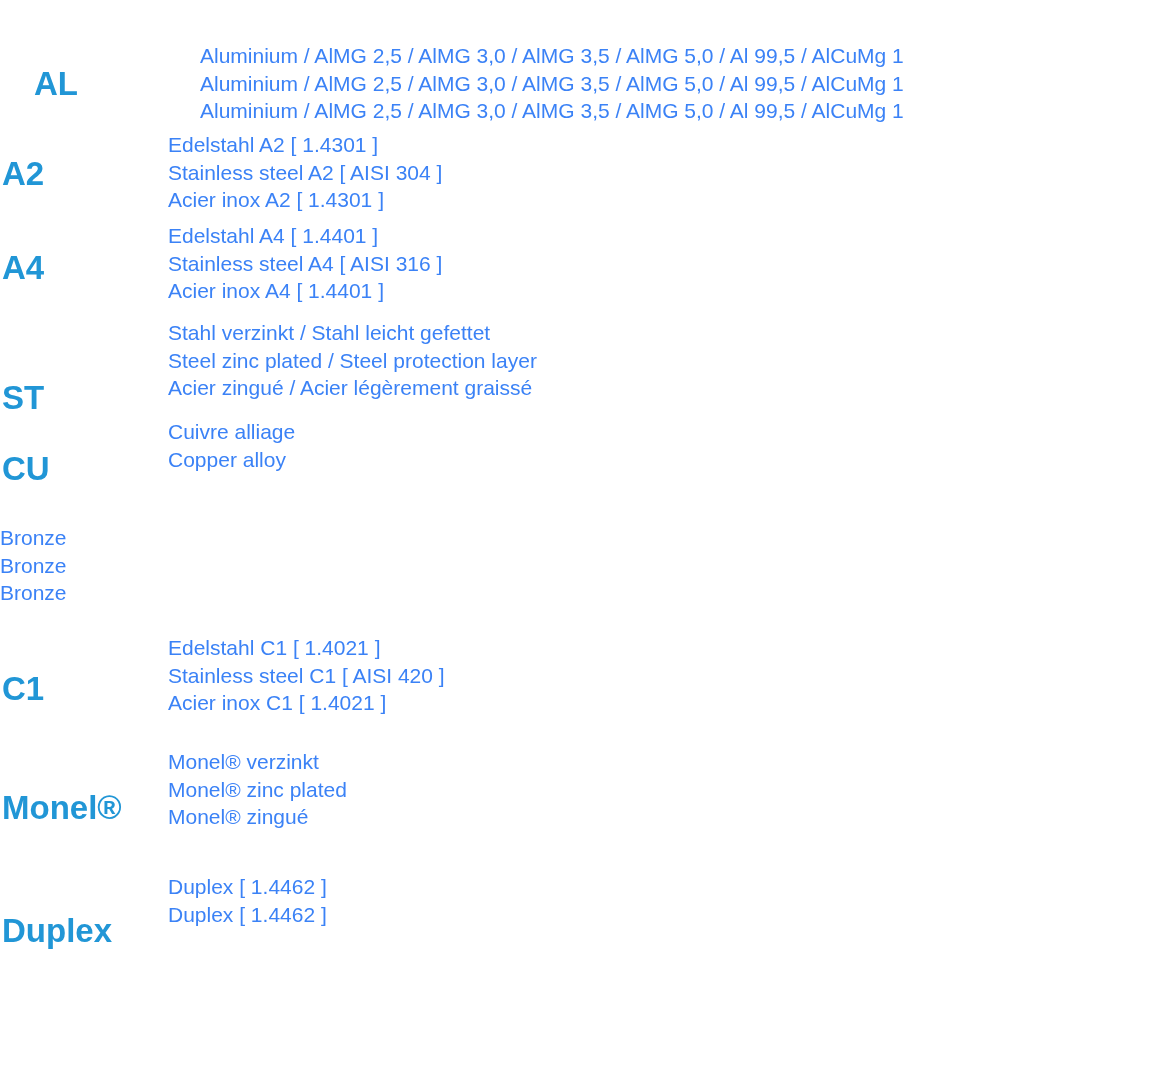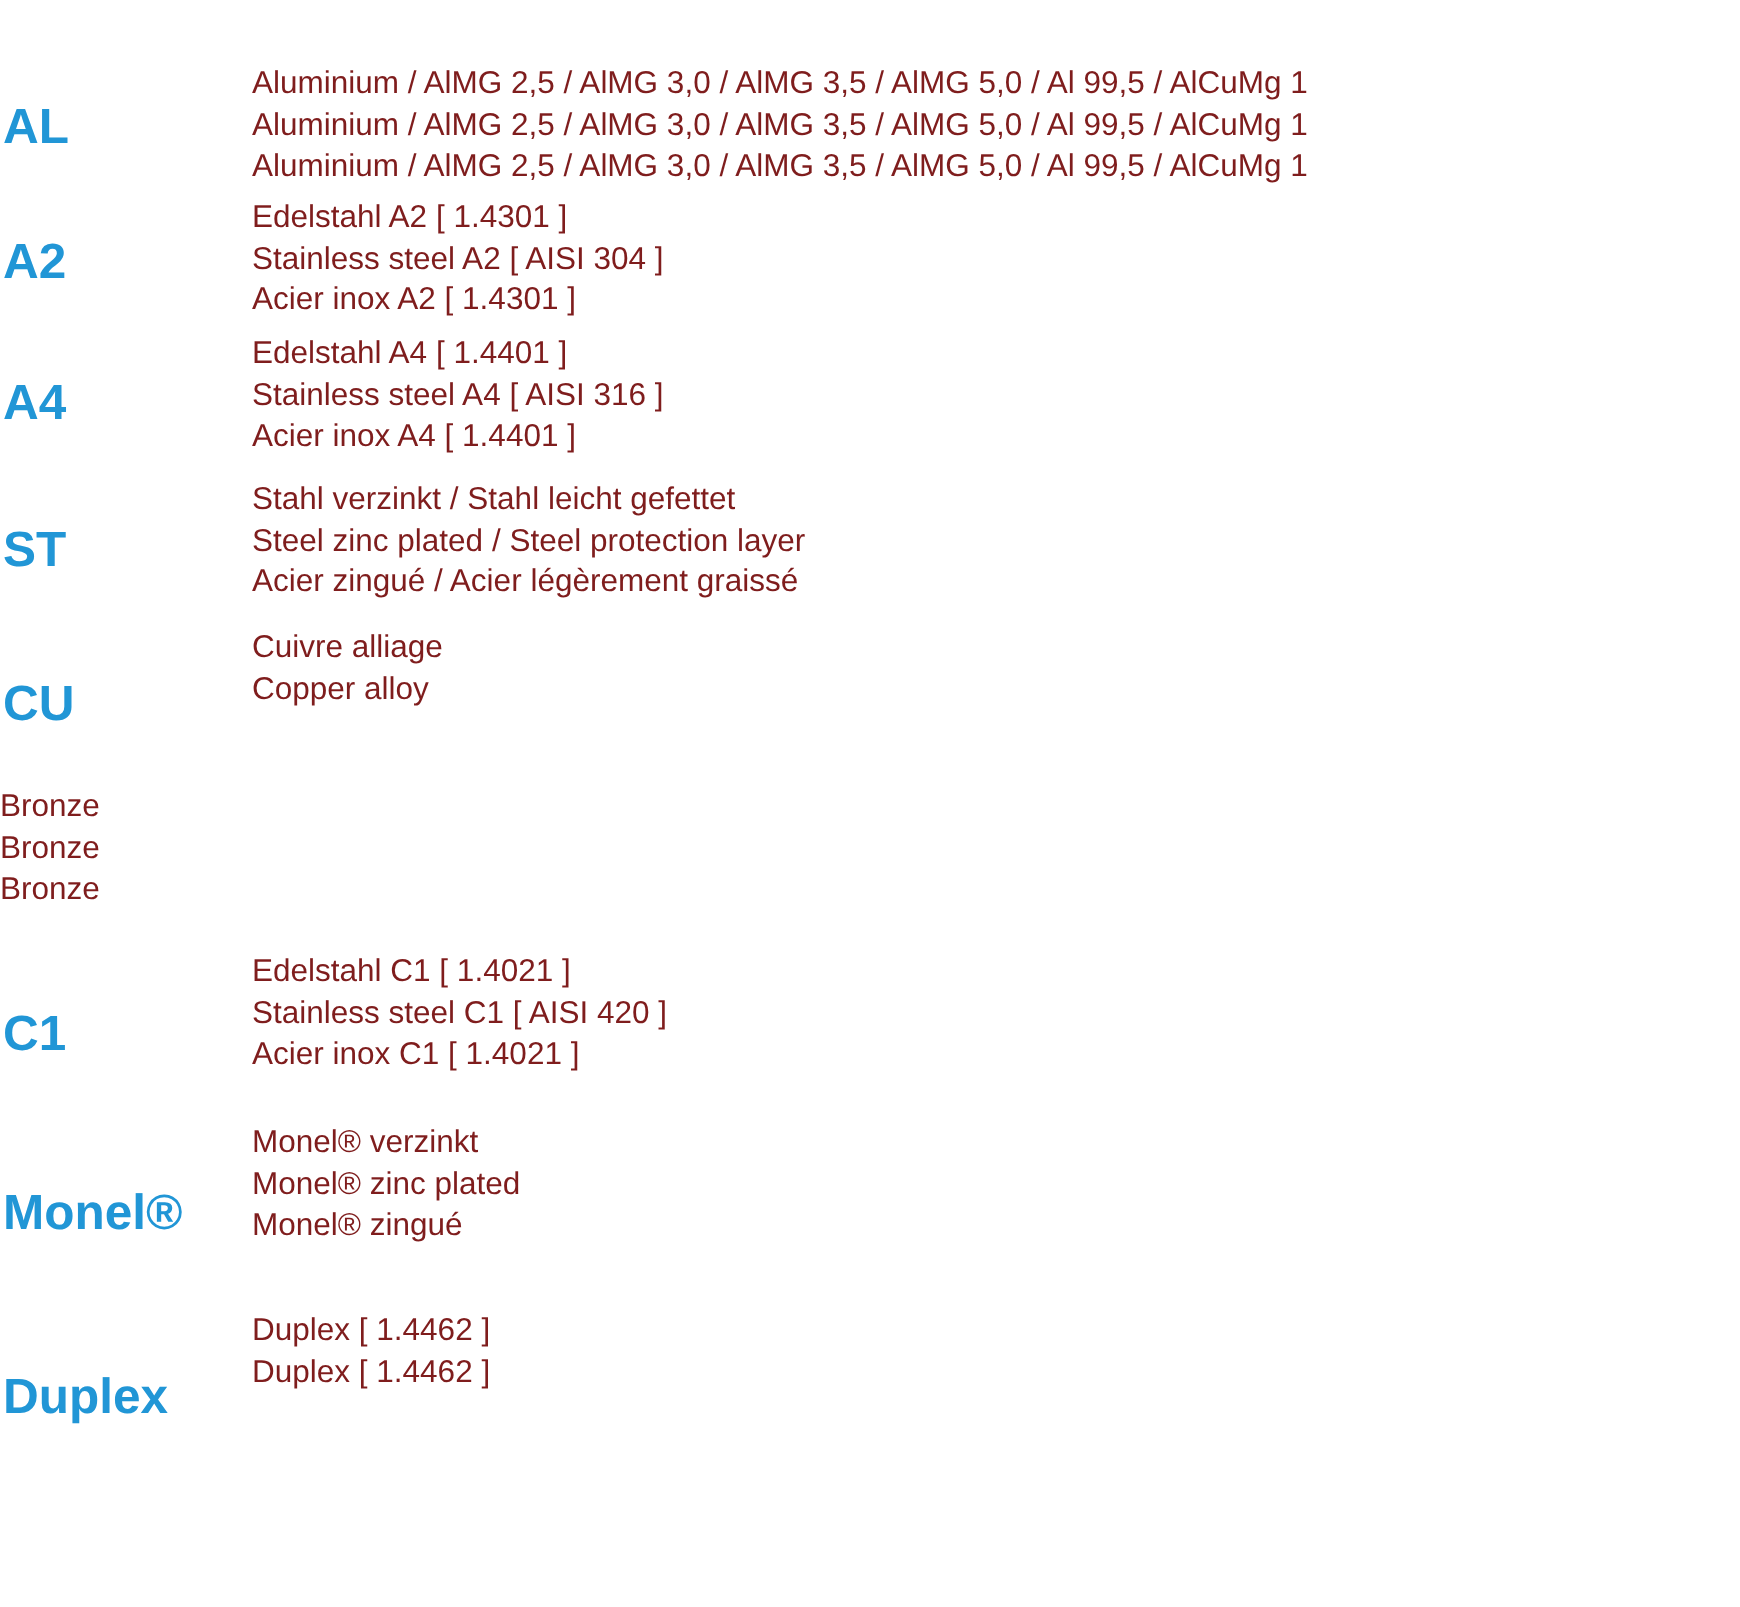--- a/index.html
+++ b/index.html
@@ -46,31 +46,31 @@
     line-height: 1.05;
     white-space: nowrap;
   }
   .desc-cell {
     flex: 1 1 auto;
     padding-top: 2px;
   }
   .desc-line {
     font-size: 21px;
     line-height: 27.5px;
-    color: #7f1d1d;
+    color: #3b82f6;
     white-space: nowrap;
   }
 </style>
 </head>
 <body>
 
 <div class="sheet">
   <div class="legend" id="legend-root">
       <div class="row" style="height: 89px;">
-        <div class="code-cell" style="height: 89px;">
+        <div class="code-cell" style="height: 89px; margin-left: 32px;">
           <div class="code">AL</div>
         </div>
         <div class="desc-cell">
           <div class="desc-line">Aluminium / AlMG 2,5 / AlMG 3,0 / AlMG 3,5 / AlMG 5,0 / Al 99,5 / AlCuMg 1</div>
           <div class="desc-line">Aluminium / AlMG 2,5 / AlMG 3,0 / AlMG 3,5 / AlMG 5,0 / Al 99,5 / AlCuMg 1</div>
           <div class="desc-line">Aluminium / AlMG 2,5 / AlMG 3,0 / AlMG 3,5 / AlMG 5,0 / Al 99,5 / AlCuMg 1</div>
         </div>
       </div>
       <div class="row" style="height: 91px;">
         <div class="code-cell" style="height: 91px;">
@@ -86,21 +86,21 @@
         <div class="code-cell" style="height: 97px;">
           <div class="code">A4</div>
         </div>
         <div class="desc-cell">
           <div class="desc-line">Edelstahl A4 [ 1.4401 ]</div>
           <div class="desc-line">Stainless steel A4 [ AISI 316 ]</div>
           <div class="desc-line">Acier inox A4 [ 1.4401 ]</div>
         </div>
       </div>
       <div class="row" style="height: 99px;">
-        <div class="code-cell" style="height: 99px;">
+        <div class="code-cell" style="height: 99px; align-items: flex-end;">
           <div class="code">ST</div>
         </div>
         <div class="desc-cell">
           <div class="desc-line">Stahl verzinkt / Stahl leicht gefettet</div>
           <div class="desc-line">Steel zinc plated / Steel protection layer</div>
           <div class="desc-line">Acier zingué / Acier légèrement graissé</div>
         </div>
       </div>
       <div class="row" style="height: 106px;">
         <div class="code-cell" style="height: 106px;">

